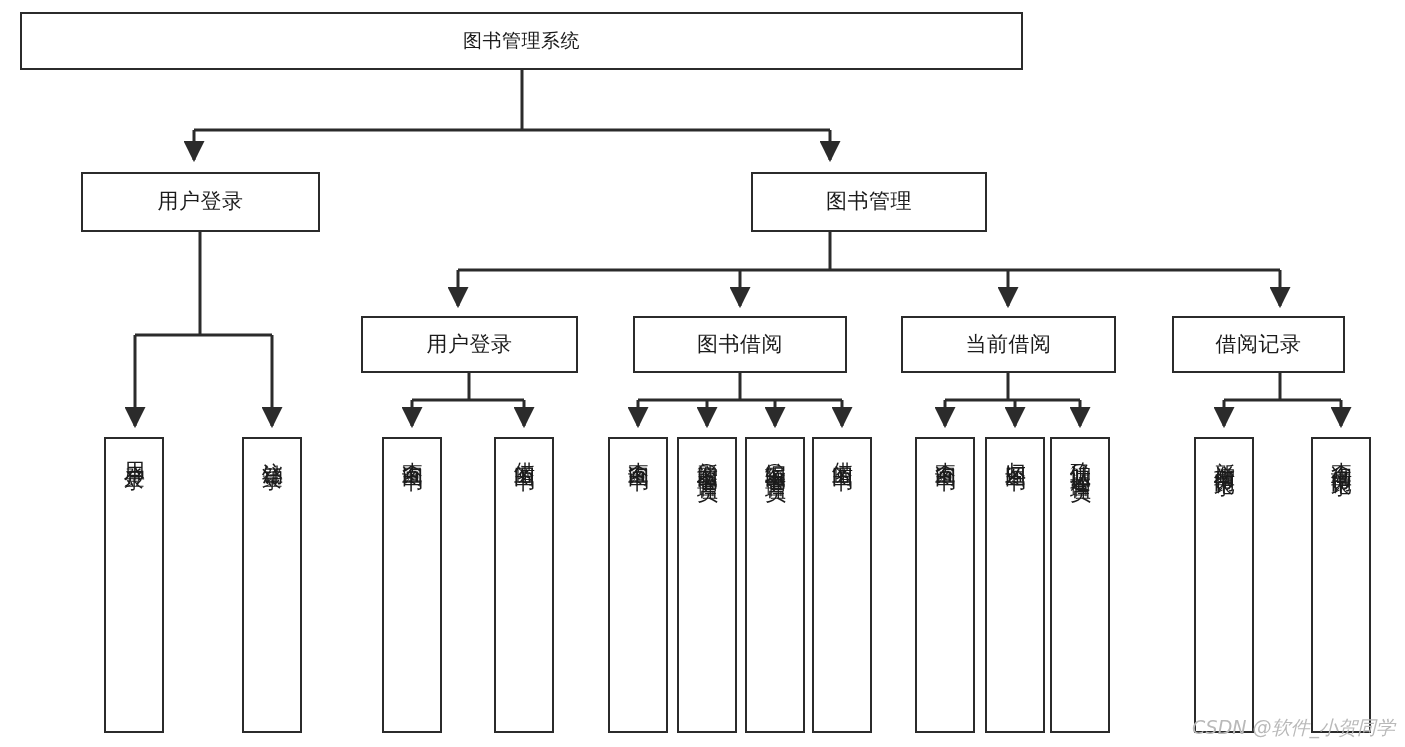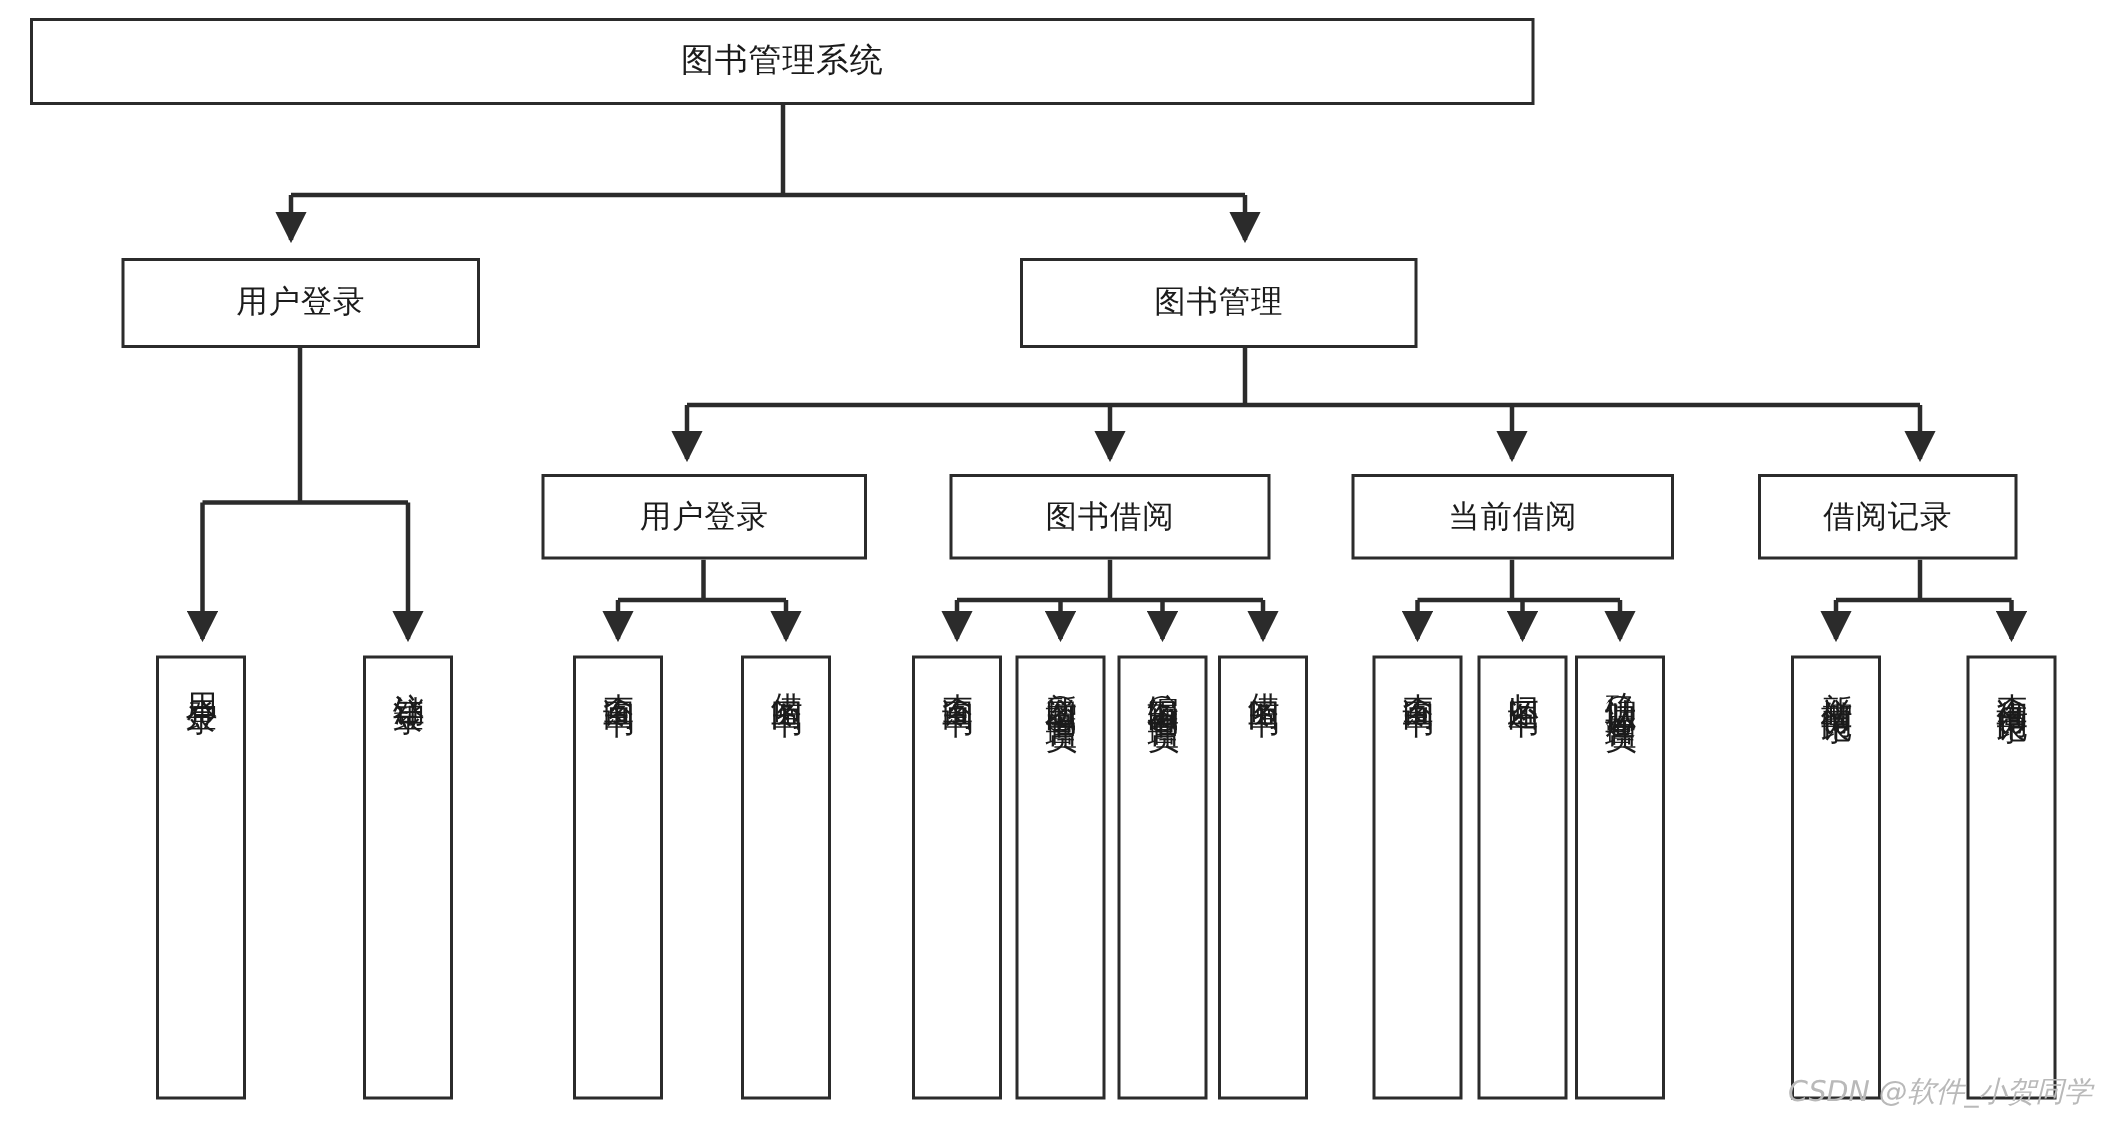--- a/index.html
+++ b/index.html
@@ -41,21 +41,22 @@
     text-align: center;
     line-height: 1.12;
     white-space: nowrap;
   }
   
   .node.horiz .label {
     font-size: 21px;
     letter-spacing: 0.5px;
   }
   .node.root .label {
-    font-size: 22px;
+    font-size: 19px;
+    font-family: Liberation Serif, serif;
   }
   
   .node.vert {
     align-items: flex-start;
     justify-content: center;
     padding-top: 6px;
   }
   .node.vert .label {
     writing-mode: vertical-rl;
     text-orientation: upright;
@@ -128,21 +129,21 @@
   </svg>
 
   <div class="node horiz root" style="left:20px; top:12px; width:1003px; height:58px;">
     <span class="label">图书管理系统</span>
   </div>
 
   <div class="node horiz" style="left:81px; top:172px; width:239px; height:60px;">
     <span class="label">用户登录</span>
   </div>
 
-  <div class="node horiz" style="left:680px; top:172px; width:265px; height:60px;">
+  <div class="node horiz" style="left:751px; top:172px; width:236px; height:60px;">
     <span class="label">图书管理</span>
   </div>
 
   <div class="node horiz" style="left:361px; top:316px; width:217px; height:57px;">
     <span class="label">用户登录</span>
   </div>
 
   <div class="node horiz" style="left:901px; top:316px; width:215px; height:57px;">
     <span class="label">当前借阅</span>
   </div>

